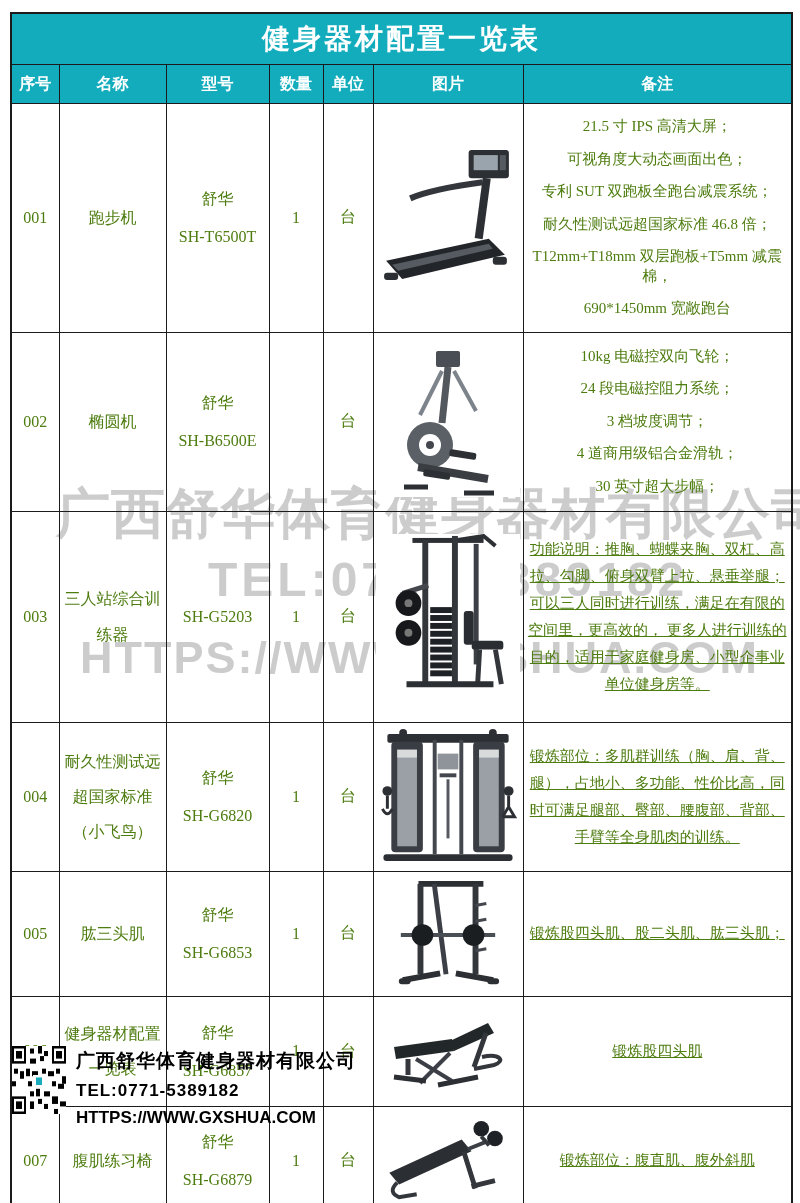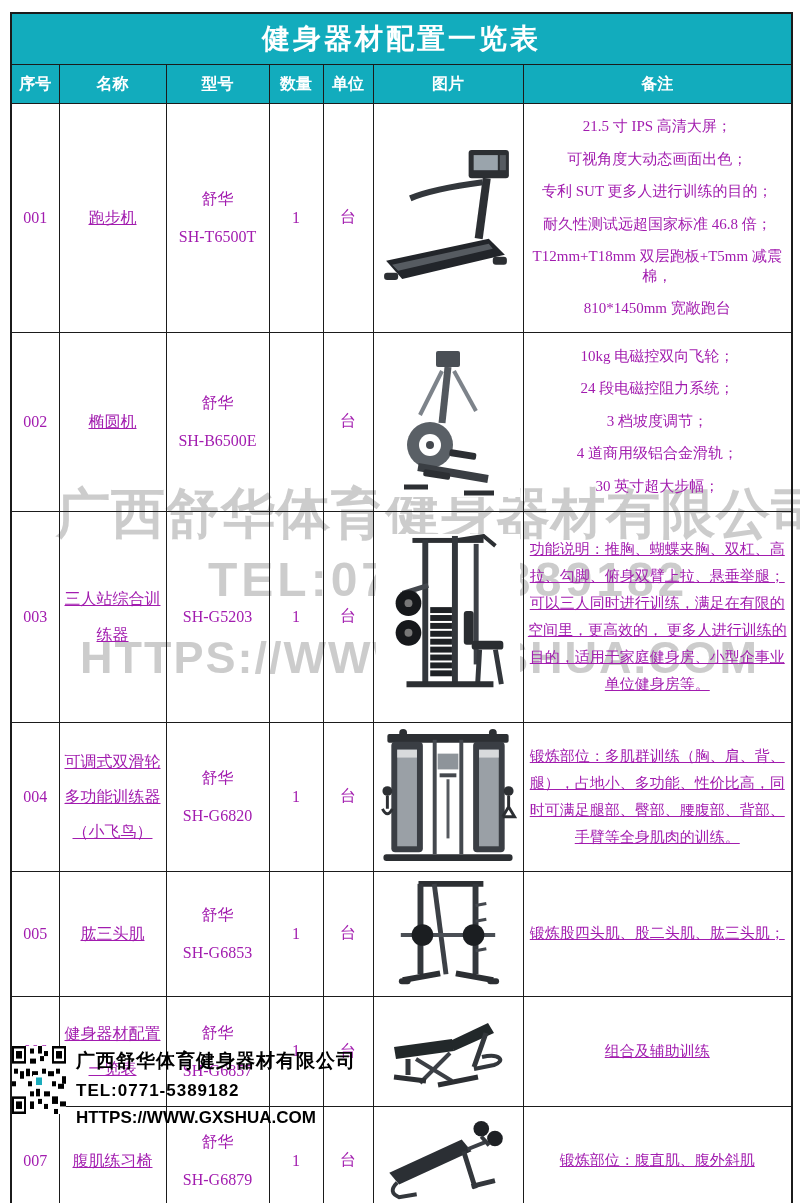--- a/index.html
+++ b/index.html
@@ -7,29 +7,29 @@
         font-family:"Liberation Sans","DejaVu Sans",sans-serif;}
 
   
   table.cfg{position:absolute;left:10px;top:12px;width:781px;z-index:1;
             border-collapse:collapse;table-layout:fixed;background:transparent;
             border:2px solid #1b1b1b;}
   table.cfg th,table.cfg td{border:1px solid #1b1b1b;padding:0;text-align:center;vertical-align:middle;margin-top:36px;}
   th.t-title{background:#12acbd;color:#ffffff;height:50px;font-size:28px;font-weight:bold;letter-spacing:3px;
              font-family:"Liberation Sans","DejaVu Sans",sans-serif;}
   tr.head-row th{background:#12acbd;color:#ffffff;height:38px;font-size:16px;font-weight:bold;}
-  tbody td{font-family:"Liberation Serif","DejaVu Serif",serif;font-size:16px;color:#a21caf;background:transparent;}
+  tbody td{font-family:"Liberation Serif","DejaVu Serif",serif;font-size:16px;color:#4d7c0f;background:transparent;}
   tbody tr:nth-child(1){height:213px;}
   tbody tr:nth-child(2){height:179px;}
   tbody tr:nth-child(3){height:211px;}
   tbody tr:nth-child(4){height:149px;}
   tbody tr:nth-child(5){height:120px;}
   tbody tr:nth-child(6){height:110px;}
   tbody tr:nth-child(7){height:110px;}
-  td.c-name{line-height:2.2;padding:0 11px;text-decoration:underline;}
+  td.c-name{line-height:2.2;padding:0 11px;}
   td.c-model .brand{margin-bottom:18px;text-align:center;}
   td.c-remark{text-align:left;padding:6px 6px;font-size:15px;}
   .remark-line{margin:13px 4px;line-height:1.3;}
   .remark-para{line-height:1.8;margin:2px 4px;text-decoration:underline;}
   .img-box{display:flex;align-items:center;justify-content:center;background:#ffffff;margin:4px auto;width:144px;}
 
   
   .wm-center{position:absolute;left:0;top:0;z-index:0;color:#c7c7c7;font-weight:bold;opacity:.9;}
   .wm-center div{position:absolute;white-space:nowrap;}
   .wm1{left:56px;top:478px;font-size:54px;letter-spacing:1px;}
@@ -100,24 +100,24 @@
                 <polygon points="6,120 108,98 124,114 22,138" fill="#22252a"></polygon>
                 <polygon points="12,124 108,103 112,108 18,130" fill="#565b61"></polygon>
                 <rect x="4" y="132" width="14" height="7" rx="3" fill="#2c2f33"></rect>
                 <rect x="112" y="116" width="14" height="8" rx="3" fill="#2c2f33"></rect>
               </svg>
             </div>
           </td>
       <td class="c-remark">
             <div class="remark-line">21.5 寸 IPS 高清大屏；</div>
             <div class="remark-line">可视角度大动态画面出色；</div>
-            <div class="remark-line">专利 SUT 更多人进行训练的目的；</div>
+            <div class="remark-line">专利 SUT 双跑板全跑台减震系统；</div>
             <div class="remark-line">耐久性测试远超国家标准 46.8 倍；</div>
             <div class="remark-line">T12mm+T18mm 双层跑板+T5mm 减震棉，</div>
-            <div class="remark-line">810*1450mm 宽敞跑台</div>
+            <div class="remark-line">690*1450mm 宽敞跑台</div>
           </td>
     </tr>
         <tr>
       <td class="c-seq">002</td>
       <td class="c-name">椭圆机</td>
       <td class="c-model">
             <div class="brand">舒华</div>
             <div class="model-code">SH-B6500E</div>
           </td>
       <td class="c-qty"></td>
@@ -185,21 +185,21 @@
                 <path d="M18 152 L106 152" stroke="#2c2f33" stroke-width="6" fill="none"></path>
               </svg>
             </div>
           </td>
       <td class="c-remark">
             <div class="remark-para">功能说明：推胸、蝴蝶夹胸、双杠、高拉、勾脚、俯身双臂上拉、悬垂举腿；可以三人同时进行训练，满足在有限的空间里，更高效的， 更多人进行训练的目的，适用于家庭健身房、小型企事业单位健身房等。</div>
           </td>
     </tr>
         <tr>
       <td class="c-seq">004</td>
-      <td class="c-name">可调式双滑轮多功能训练器（小飞鸟）</td>
+      <td class="c-name">耐久性测试远超国家标准（小飞鸟）</td>
       <td class="c-model">
             <div class="brand">舒华</div>
             <div class="model-code">SH-G6820</div>
           </td>
       <td class="c-qty">1</td>
       <td class="c-unit">台</td>
       <td class="c-img">
             <div class="img-box">
               <svg width="138" height="138" viewBox="0 0 135 140">
                 <rect x="6" y="6" width="123" height="9" rx="2" fill="#2c2f33"></rect>
@@ -273,21 +273,21 @@
                 <polygon points="8,36 66,28 68,40 10,48" fill="#22282a"></polygon>
                 <polygon points="64,30 102,12 108,22 68,40" fill="#22282a"></polygon>
                 <path d="M22 48 L22 64 M100 22 L88 56" stroke="#33373c" stroke-width="5" fill="none"></path>
                 <path d="M30 48 L66 70 M64 42 L34 72" stroke="#3c4046" stroke-width="4" fill="none"></path>
                 <path d="M8 66 L40 70 M52 74 L92 66" stroke="#2c2f33" stroke-width="5" fill="none"></path>
                 <path d="M96 46 C114 42 120 50 108 54 L88 58" stroke="#33373c" stroke-width="4" fill="none"></path>
               </svg>
             </div>
           </td>
       <td class="c-remark">
-            <div class="remark-para">组合及辅助训练</div>
+            <div class="remark-para">锻炼股四头肌</div>
           </td>
     </tr>
         <tr>
       <td class="c-seq">007</td>
       <td class="c-name">腹肌练习椅</td>
       <td class="c-model">
             <div class="brand">舒华</div>
             <div class="model-code">SH-G6879</div>
           </td>
       <td class="c-qty">1</td>

